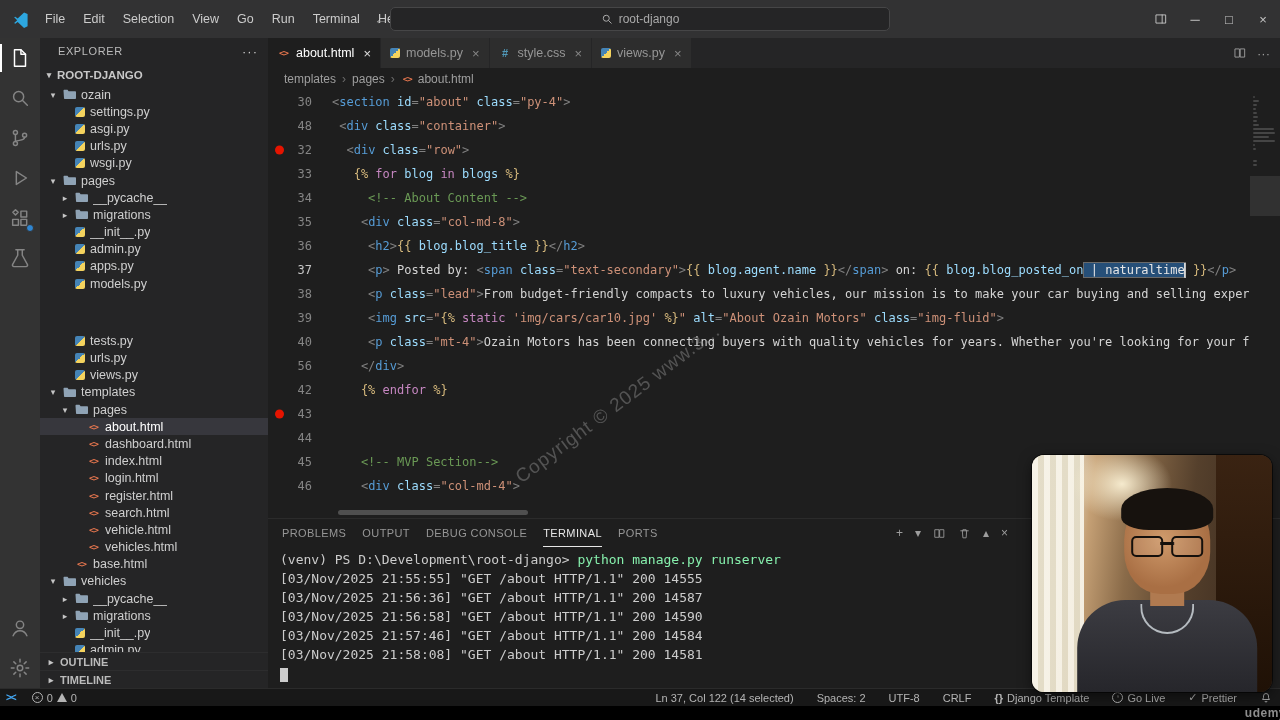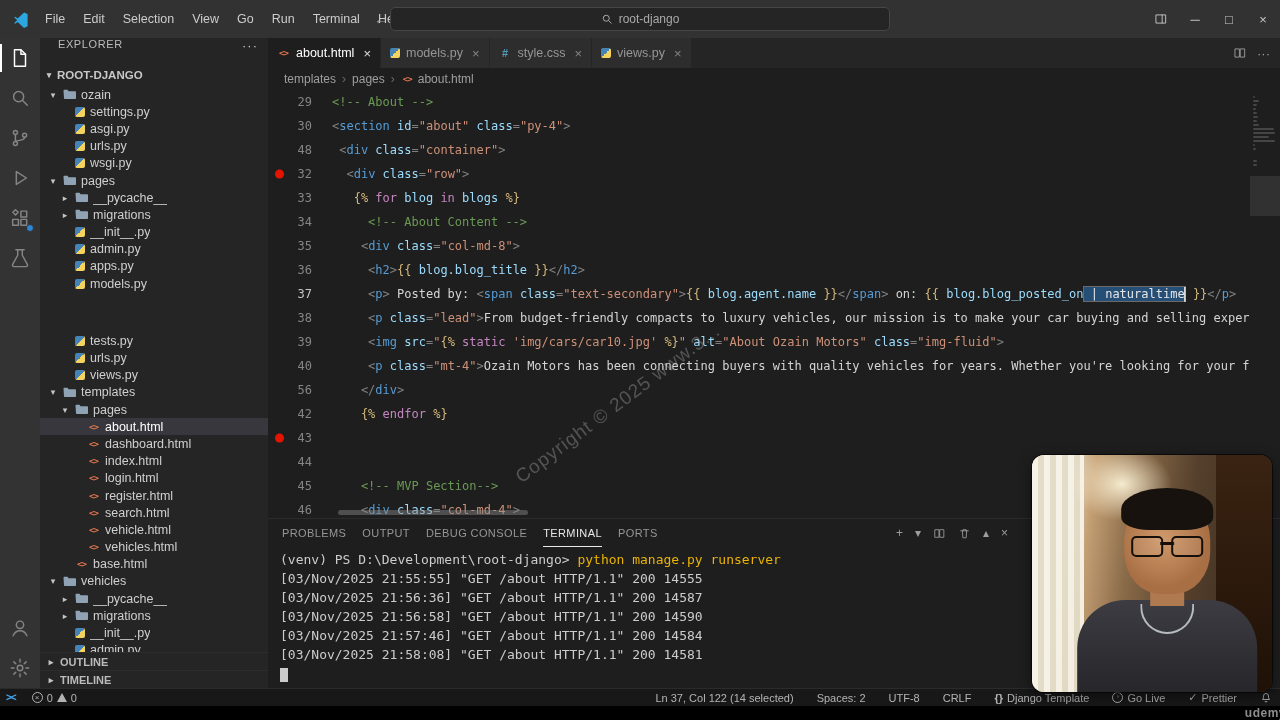--- a/index.html
+++ b/index.html
@@ -20,21 +20,21 @@
 
   
   .main{flex:1;display:flex;min-height:0}
   .activitybar{width:40px;background:#333333;display:flex;flex-direction:column;justify-content:space-between;flex:none}
   .ab-icon{width:40px;height:40px;display:flex;align-items:center;justify-content:center;color:#858585;position:relative}
   .ab-icon.active{color:#ffffff}
   .ab-icon.active::before{content:"";position:absolute;left:0;top:6px;bottom:6px;width:2px;background:#ffffff}
   .ab-badge{position:absolute;right:6px;bottom:6px;width:8px;height:8px;border-radius:50%;background:#2f86d2;border:1px solid #333}
 
   .sidebar{width:228px;background:#252526;display:flex;flex-direction:column;flex:none;min-height:0}
-  .sb-header{height:26px;flex:none;display:flex;align-items:flex-start;padding:0 10px 0 18px;color:#bbbbbb;font-size:11px;letter-spacing:.6px}
+  .sb-header{height:26px;flex:none;display:flex;align-items:center;padding:0 10px 0 18px;color:#bbbbbb;font-size:11px;letter-spacing:.6px}
   .sb-header .dots{margin-left:auto;color:#cccccc;font-size:13px;letter-spacing:1px}
   .sb-project{height:22px;flex:none;display:flex;align-items:center;gap:3px;padding-left:4px;font-weight:bold;font-size:11.5px;color:#c8c8c8}
   .tree{flex:1;overflow:hidden}
   .ti{height:17.2px;display:flex;align-items:center;gap:5px;font-size:12.5px;color:#cfcfcf;white-space:nowrap;cursor:default}
   .ti.selected{background:#37373d;color:#ffffff}
   .chev{width:10px;flex:none;text-align:center;font-size:9px;color:#c5c5c5}
   .fi{width:13px;height:13px;flex:none;display:inline-flex;align-items:center;justify-content:center}
   .fi-py{width:10px;height:10px;border-radius:2px;background:linear-gradient(135deg,#4584b6 50%,#f4d35e 50%)}
   .fi-html{color:#e8774f;font-weight:bold;font-size:9px;letter-spacing:-1px;font-family:"DejaVu Sans Mono",monospace}
   .fi-css{color:#519aba;font-weight:bold;font-size:11px}
@@ -73,21 +73,21 @@
 
   
   .panel{height:170px;flex:none;display:flex;flex-direction:column;border-top:1px solid #2b2b2b;background:#1e1e1e}
   .panel-head{height:28px;flex:none;display:flex;align-items:center}
   #ptabs{display:flex;gap:16px;padding-left:14px;height:100%}
   .ptab{display:flex;align-items:center;font-size:11px;letter-spacing:.4px;color:#969696;height:100%;border-bottom:1px solid transparent;cursor:default}
   .ptab.active{color:#e7e7e7;border-bottom-color:#e7e7e7}
   #pactions{margin-left:auto;display:flex;align-items:center;gap:12px;padding-right:272px;color:#9d9d9d;font-size:12px}
   .term{flex:1;overflow:hidden;padding:3px 0 0 12px;font-family:"DejaVu Sans Mono",monospace;font-size:13px;line-height:19px}
   .tline{white-space:pre;height:19px}
-  .tk-prompt{color:#cccccc}.tk-cmd{color:#eab308}.tk-log{color:#cccccc}
+  .tk-prompt{color:#cccccc}.tk-cmd{color:#86efac}.tk-log{color:#cccccc}
   .term-caret{display:inline-block;width:8px;height:14px;background:#cccccc;vertical-align:middle}
 
   
   .statusbar{height:18px;flex:none;background:#181818;border-top:1px solid #2b2b2b;display:flex;align-items:center;
     font-size:11px;color:#b4b4b4;padding:0 8px 0 0}
   #sb-left,#sb-right{display:flex;align-items:center;gap:10px}
   #sb-right{margin-left:auto;gap:23px}
   .sb-item{display:flex;align-items:center;gap:4px;white-space:nowrap}
   .remote{background:transparent;color:#45a9f5;font-weight:bold;padding:0 6px;font-size:10px;letter-spacing:-1px}
   .mini-ic{width:11px;height:11px;border:1px solid #b4b4b4;border-radius:50%;font-size:8px;line-height:9px;text-align:center;display:inline-block}
@@ -492,21 +492,20 @@
           </span>
           <span class="crumb-sep">›</span>
           <span class="crumb">
             <span class="fi fi-html">&lt;&gt;</span>
             <span>about.html</span>
           </span>
         </div>
 
       <div class="codewrap">
         <div id="lines" class="lines">
-            <div class="line"><div class="gutter">29</div><div class="lcontent"><span class="tk-c">&lt;!-- About --&gt;</span></div></div>
             <div class="line"><div class="gutter">30</div><div class="lcontent"><span class="tk-p">&lt;</span><span class="tk-t">section</span><span class="tk-a"> id</span><span class="tk-p">=</span><span class="tk-s">"about"</span><span class="tk-a"> class</span><span class="tk-p">=</span><span class="tk-s">"py-4"</span><span class="tk-p">&gt;</span></div></div>
             <div class="line"><div class="gutter">48</div><div class="lcontent"><span class="tk-p"> &lt;</span><span class="tk-t">div</span><span class="tk-a"> class</span><span class="tk-p">=</span><span class="tk-s">"container"</span><span class="tk-p">&gt;</span></div></div>
             <div class="line"><div class="gutter">32<span class="bp"></span></div><div class="lcontent"><span class="tk-p">  &lt;</span><span class="tk-t">div</span><span class="tk-a"> class</span><span class="tk-p">=</span><span class="tk-s">"row"</span><span class="tk-p">&gt;</span></div></div>
             <div class="line"><div class="gutter">33</div><div class="lcontent"><span class="tk-d">   {%</span><span class="tk-k"> for</span><span class="tk-v"> blog</span><span class="tk-k"> in</span><span class="tk-v"> blogs</span><span class="tk-d"> %}</span></div></div>
             <div class="line"><div class="gutter">34</div><div class="lcontent"><span class="tk-c">     &lt;!-- About Content --&gt;</span></div></div>
             <div class="line"><div class="gutter">35</div><div class="lcontent"><span class="tk-p">    &lt;</span><span class="tk-t">div</span><span class="tk-a"> class</span><span class="tk-p">=</span><span class="tk-s">"col-md-8"</span><span class="tk-p">&gt;</span></div></div>
             <div class="line"><div class="gutter">36</div><div class="lcontent"><span class="tk-p">     &lt;</span><span class="tk-t">h2</span><span class="tk-p">&gt;</span><span class="tk-d">{{</span><span class="tk-v"> blog.blog_title </span><span class="tk-d">}}</span><span class="tk-p">&lt;/</span><span class="tk-t">h2</span><span class="tk-p">&gt;</span></div></div>
             <div class="line cur"><div class="gutter">37</div><div class="lcontent"><span class="tk-p">     &lt;</span><span class="tk-t">p</span><span class="tk-p">&gt; </span><span class="tk-x">Posted by: </span><span class="tk-p">&lt;</span><span class="tk-t">span</span><span class="tk-a"> class</span><span class="tk-p">=</span><span class="tk-s">"text-secondary"</span><span class="tk-p">&gt;</span><span class="tk-d">{{</span><span class="tk-v"> blog.agent.name </span><span class="tk-d">}}</span><span class="tk-p">&lt;/</span><span class="tk-t">span</span><span class="tk-p">&gt;</span><span class="tk-x"> on: </span><span class="tk-d">{{</span><span class="tk-v"> blog.blog_posted_on</span><span class="tk-sel"> | naturaltime</span><span class="tk-caret"></span><span class="tk-v"> </span><span class="tk-d">}}</span><span class="tk-p">&lt;/</span><span class="tk-t">p</span><span class="tk-p">&gt;</span></div></div>
             <div class="line"><div class="gutter">38</div><div class="lcontent"><span class="tk-p">     &lt;</span><span class="tk-t">p</span><span class="tk-a"> class</span><span class="tk-p">=</span><span class="tk-s">"lead"</span><span class="tk-p">&gt;</span><span class="tk-x">From budget-friendly compacts to luxury vehicles, our mission is to make your car buying and selling experience</span></div></div>
             <div class="line"><div class="gutter">39</div><div class="lcontent"><span class="tk-p">     &lt;</span><span class="tk-t">img</span><span class="tk-a"> src</span><span class="tk-p">=</span><span class="tk-s">"</span><span class="tk-d">{%</span><span class="tk-k"> static</span><span class="tk-s"> 'img/cars/car10.jpg'</span><span class="tk-d"> %}</span><span class="tk-s">"</span><span class="tk-a"> alt</span><span class="tk-p">=</span><span class="tk-s">"About Ozain Motors"</span><span class="tk-a"> class</span><span class="tk-p">=</span><span class="tk-s">"img-fluid"</span><span class="tk-p">&gt;</span></div></div>

